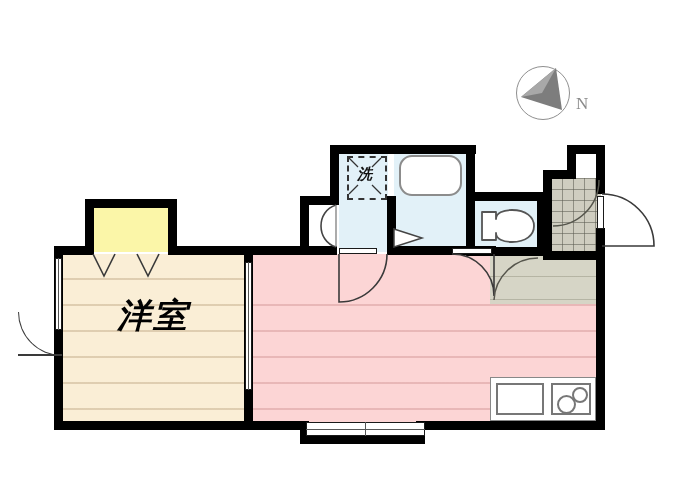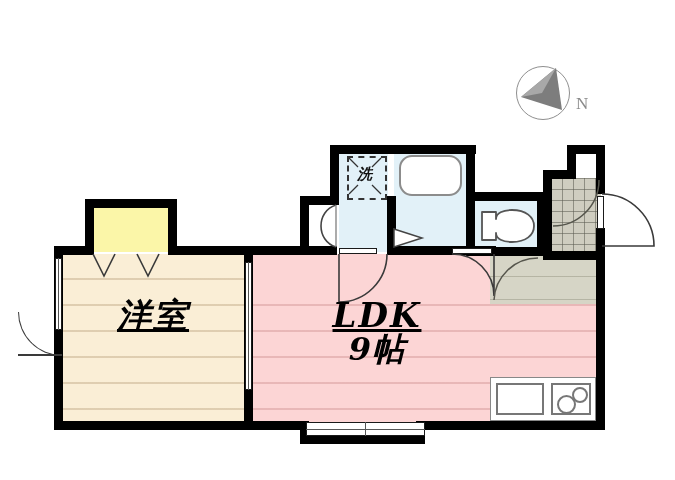--- a/index.html
+++ b/index.html
@@ -55,21 +55,21 @@
   .win-mull{position:absolute;background:#555;}
 
   
   .arc{position:absolute;border:1.6px solid #3a3a3a;background:transparent;box-sizing:border-box;}
   .leaf{position:absolute;background:#3a3a3a;}
 
   
   .rlabel{position:absolute;text-align:center;color:#000;
           font-family:"DejaVu Serif","Liberation Serif",serif;}
   .rlabel .ln1{font-size:34px;font-style:italic;font-weight:700;letter-spacing:2px;
-               line-height:1.02;white-space:nowrap;text-decoration:underline;}
+               line-height:1.02;white-space:nowrap;}
   .rlabel .ln2{font-size:32px;font-style:italic;font-weight:700;letter-spacing:1px;
                line-height:1.06;white-space:nowrap;}
 
   
   .compass{position:absolute;}
   .compass-ring{position:absolute;left:0;top:0;width:54px;height:54px;
                 border:1.6px solid #8f8f8f;border-radius:50%;box-sizing:border-box;
                 background:#ffffff;}
   .compass-n{position:absolute;left:60px;top:28px;font-size:17px;color:#8a8a8a;
              font-family:"Liberation Serif","DejaVu Serif",serif;}
@@ -228,24 +228,20 @@
   <div class="fx stove-box" style="left:551px;top:383px;width:40px;height:32px;"></div>
   <div class="burner" style="left:557px;top:395px;width:15px;height:15px;"></div>
   <div class="burner" style="left:572px;top:387px;width:12px;height:12px;"></div>
 
   <div class="fx" style="left:576px;top:154px;width:20px;height:24px;background:#ffffff;"></div>
 
   <div class="rlabel" style="left:78px;top:298px;width:150px;">
     <div class="ln1">洋室</div>
   </div>
 
-  <div class="rlabel" style="left:302px;top:298px;width:150px;">
-    <div class="ln1">LDK</div>
-    <div class="ln2">9帖</div>
-  </div>
 
   <div class="compass" style="left:516px;top:66px;width:90px;height:60px;">
     <div class="compass-ring"></div>
     <svg class="abs" style="left:0;top:0;" width="54" height="54" viewBox="0 0 54 54">
       <path d="M5,31 L40,2 L46,44 Z" fill="#7d7d7d"></path>
       <path d="M5,31 L40,2 L26,27 Z" fill="#a8a8a8"></path>
     </svg>
     <div class="compass-n">N</div>
   </div>
 

